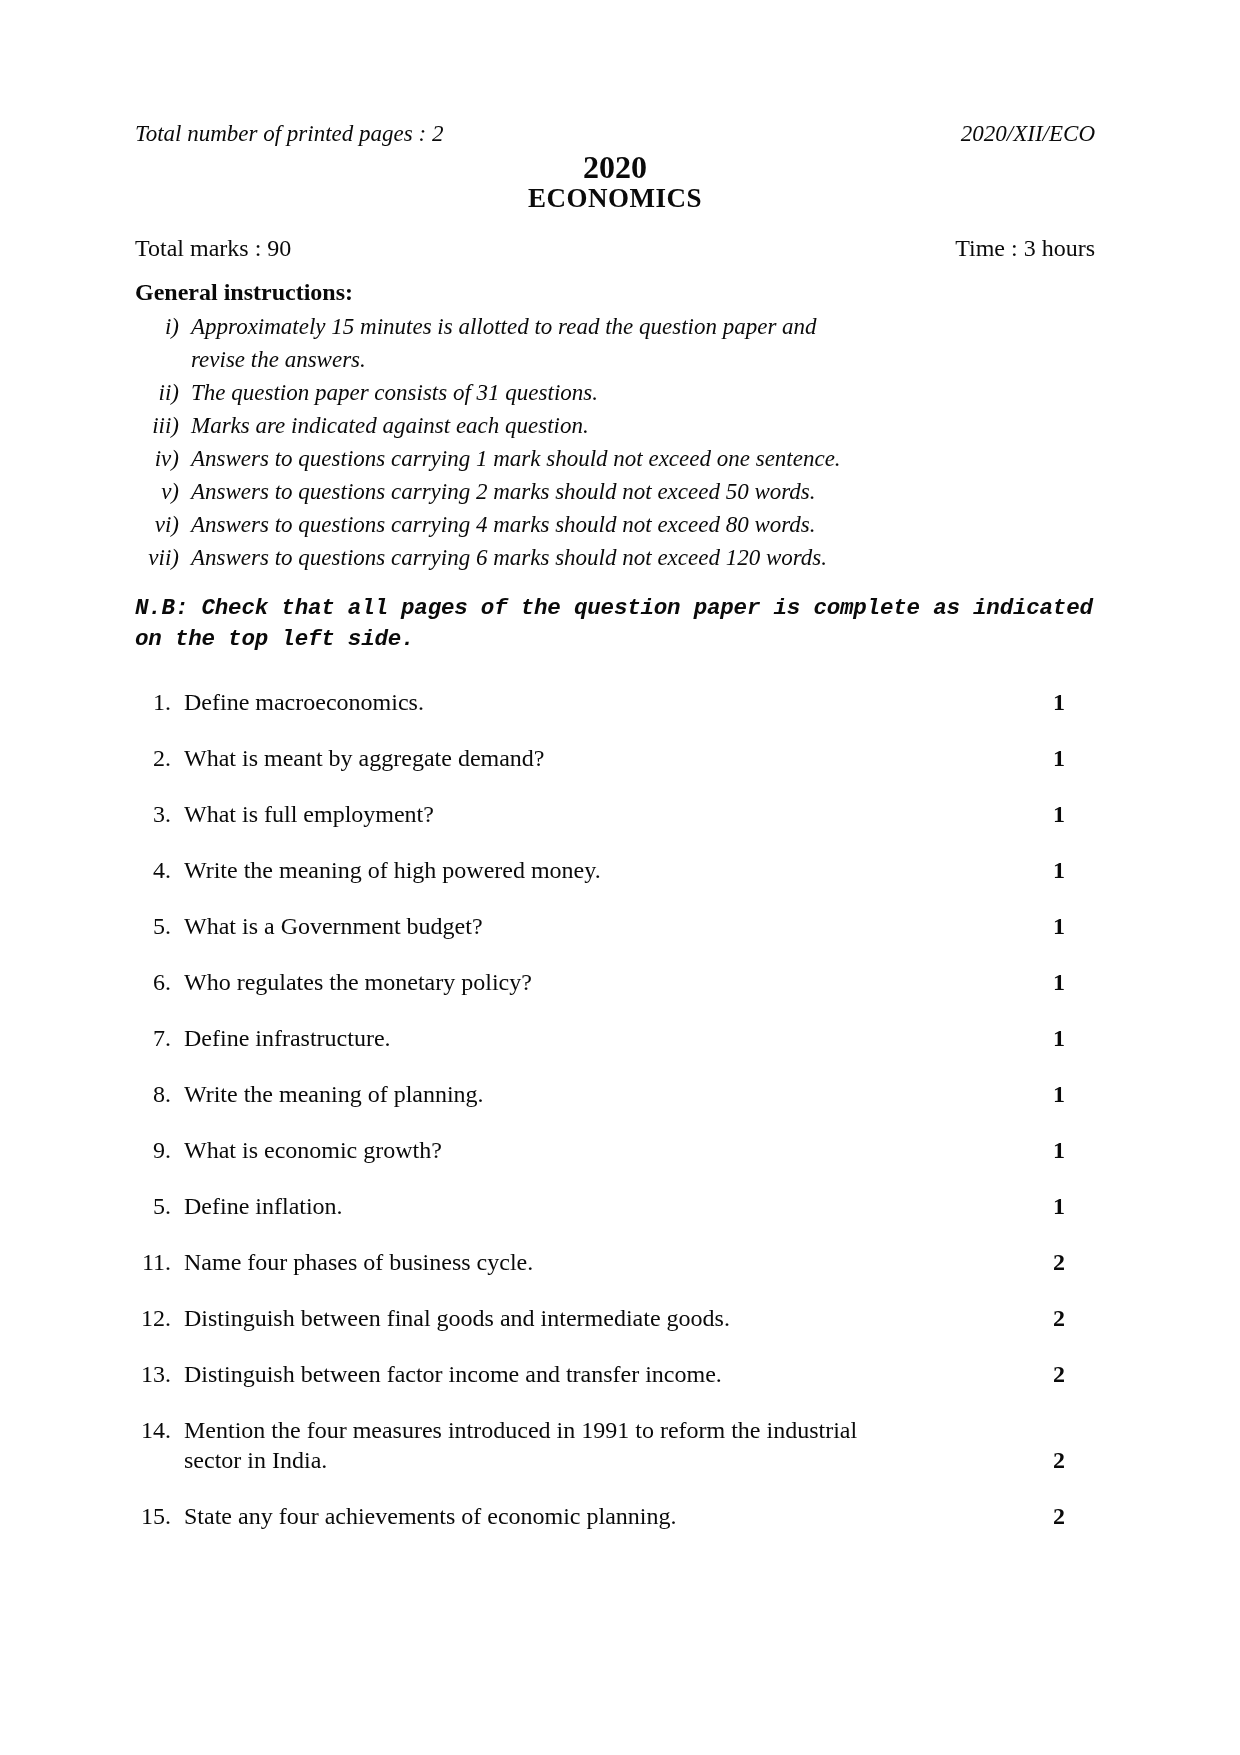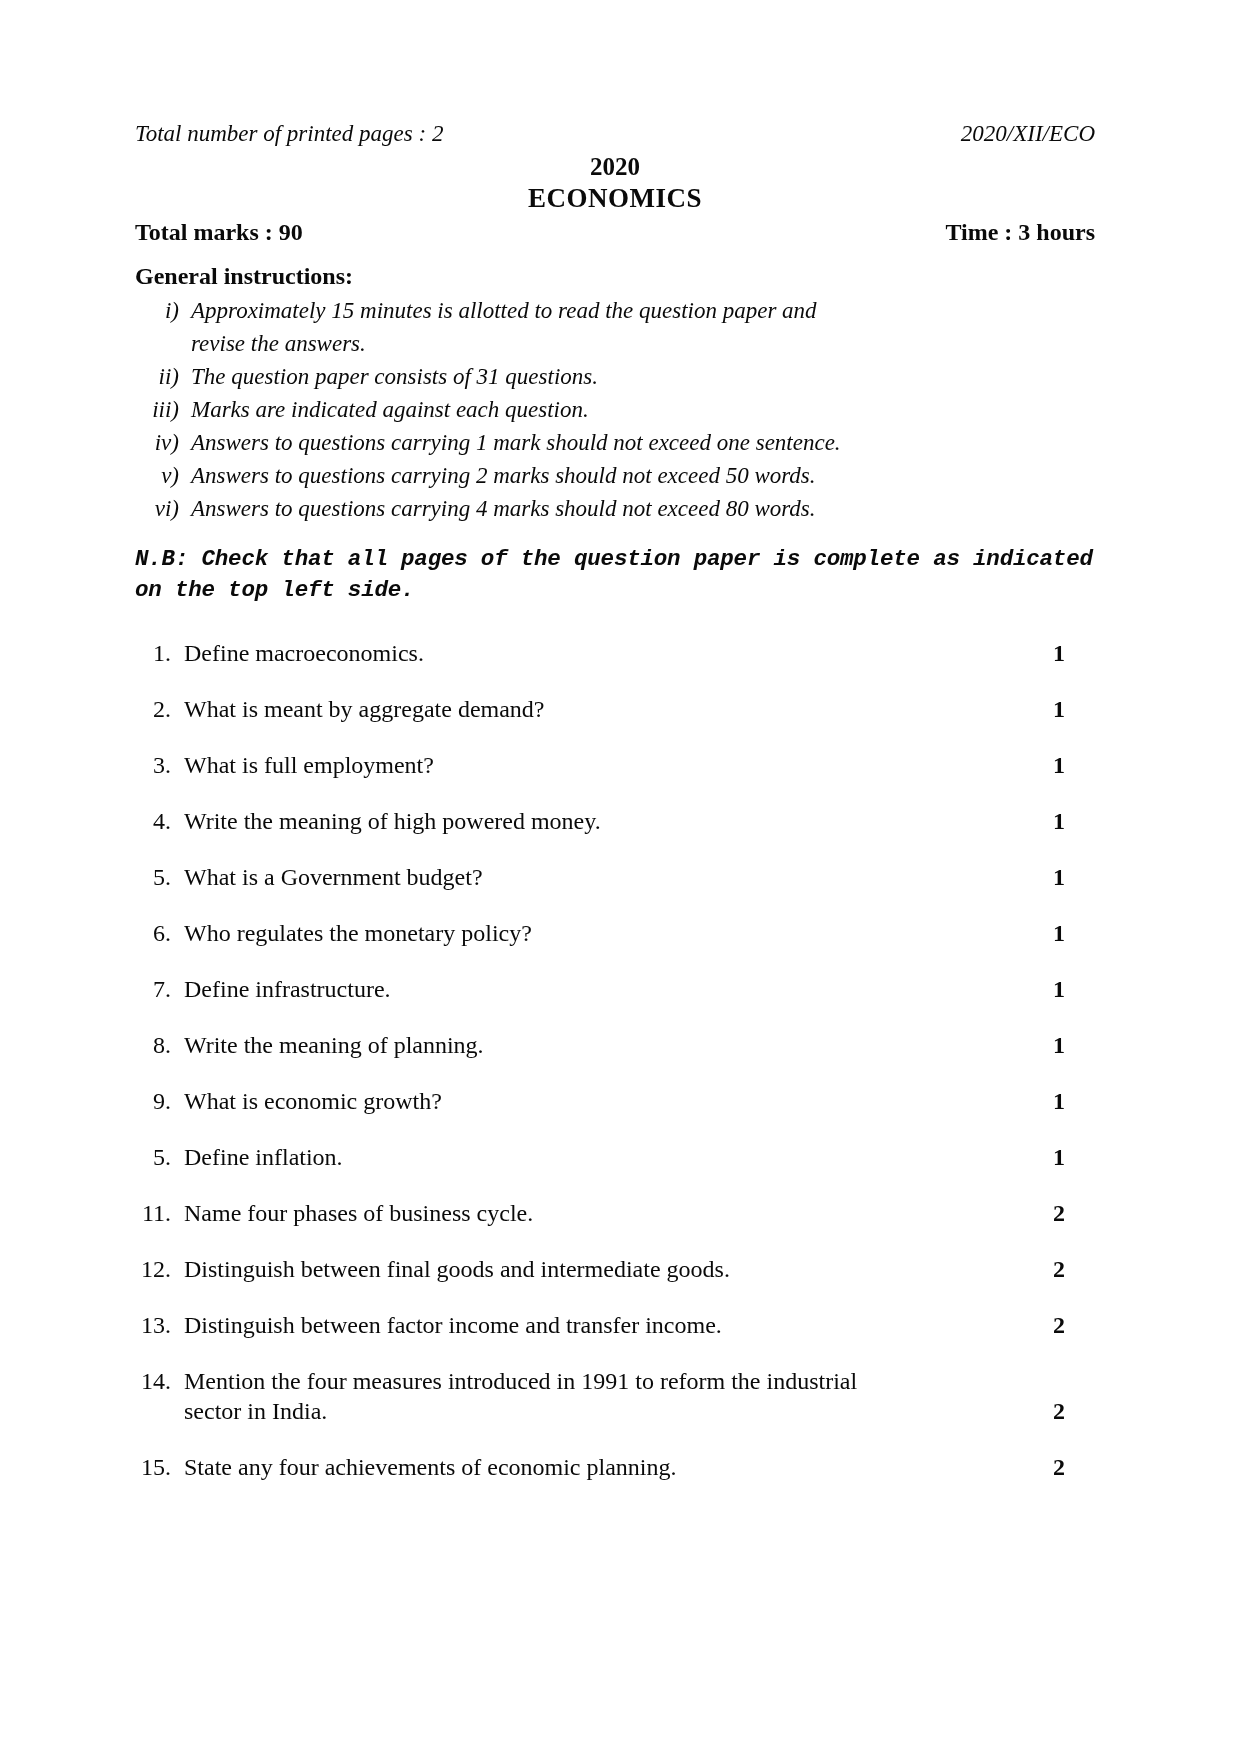--- a/index.html
+++ b/index.html
@@ -19,38 +19,37 @@
     display: flex;
     justify-content: space-between;
     font-style: italic;
     font-size: 23px;
     line-height: 32px;
     text-align: right;
   }
   .title-year {
     text-align: center;
     font-weight: bold;
-    font-size: 25px;
+    font-size: 32px;
     line-height: 30px;
     margin-top: 2px;
   }
   .title-subject {
     text-align: center;
     font-weight: bold;
     font-size: 27px;
     line-height: 33px;
     letter-spacing: 0.5px;
   }
   .marks-row {
     display: flex;
     justify-content: space-between;
     font-size: 24px;
     line-height: 32px;
-    margin-top: 1px;
-    font-weight: bold;
+    margin-top: 17px;
   }
   .gi-heading {
     font-weight: bold;
     font-size: 24px;
     line-height: 32px;
     margin-top: 12px;
   }
   .instructions-list { margin-top: 2px; }
   .instr-row {
     display: flex;
@@ -148,20 +147,24 @@
   <div class="instr-row">
     <span class="instr-label">v)</span>
     <span class="instr-text">Answers to questions carrying 2 marks should not exceed 50 words.</span>
   </div>
 
   <div class="instr-row">
     <span class="instr-label">vi)</span>
     <span class="instr-text">Answers to questions carrying 4 marks should not exceed 80 words.</span>
   </div>
 
+  <div class="instr-row">
+    <span class="instr-label">vii)</span>
+    <span class="instr-text">Answers to questions carrying 6 marks should not exceed 120 words.</span>
+  </div>
 
 </div>
 
   <div class="nb-note">N.B: Check that all pages of the question paper is complete as indicated on the top left side.</div>
 
   <div class="questions-list" id="questions-list">
   <div class="q-row">
     <span class="q-num">1.</span>
     <span class="q-text">Define macroeconomics.</span>
     <span class="q-mark">1</span>

